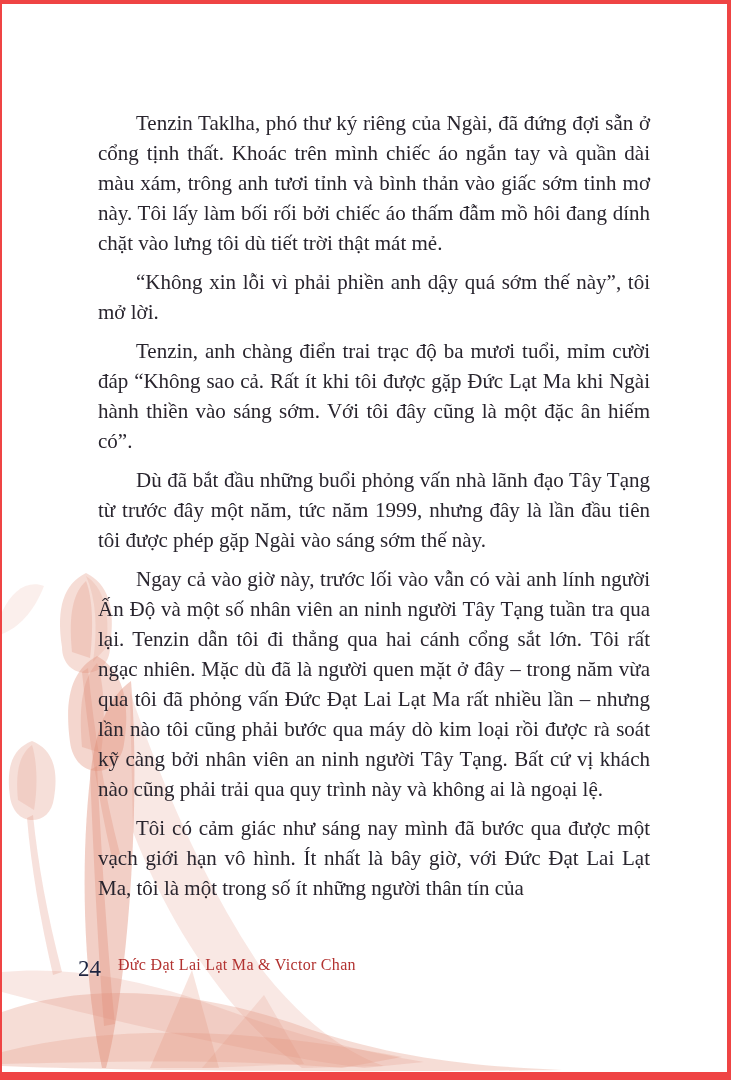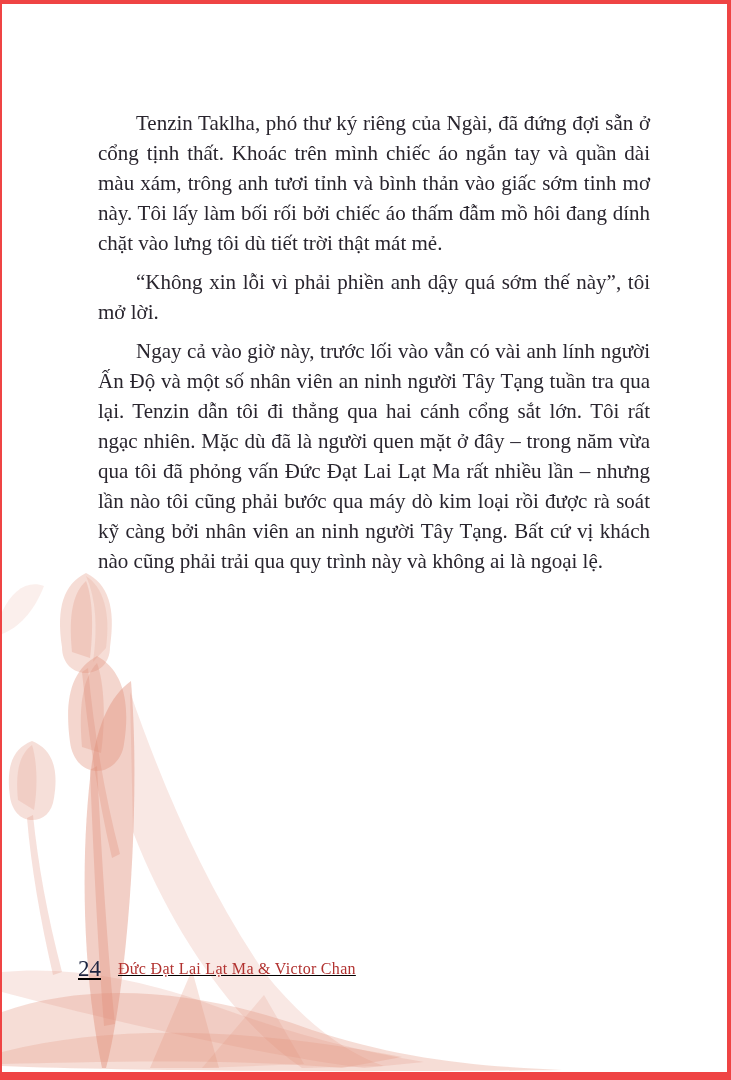--- a/index.html
+++ b/index.html
@@ -47,24 +47,23 @@
     line-height: 30px;
     color: var(--ink, #29252e);
     text-align: justify;
     text-indent: 38px;
   }
   .footer {
     position: absolute;
     left: 76px;
     top: 952px;
     display: flex;
-    align-items: center;
+    align-items: flex-start;
     gap: 17px;
     z-index: 1;
-    text-decoration: underline;
   }
   .page-num {
     font-family: "Liberation Serif", serif;
     font-size: 23px;
     color: var(--pagenum, #1d2440);
   }
   .footer-title {
     font-family: "Liberation Serif", serif;
     font-size: 16px;
     letter-spacing: 0.3px;
@@ -107,21 +106,24 @@
 
         <path d="M0,460 C90,428 200,438 310,478 C382,502 452,512 522,516 L560,518 C430,520 150,520 0,514 Z" opacity="0.30"></path>
         <path d="M0,420 C60,414 132,425 202,450 C262,472 332,495 422,510 L362,516 C240,500 90,464 0,440 Z" opacity="0.20"></path>
         <path d="M0,500 C120,470 260,478 400,505 L340,516 C220,506 90,510 0,512 Z" opacity="0.24"></path>
       </g>
     </svg>
 
     <div class="content">
         <p class="body-para">Tenzin Taklha, phó thư ký riêng của Ngài, đã đứng đợi sẵn ở cổng tịnh thất. Khoác trên mình chiếc áo ngắn tay và quần dài màu xám, trông anh tươi tỉnh và bình thản vào giấc sớm tinh mơ này. Tôi lấy làm bối rối bởi chiếc áo thấm đẫm mồ hôi đang dính chặt vào lưng tôi dù tiết trời thật mát mẻ.</p>
         <p class="body-para">“Không xin lỗi vì phải phiền anh dậy quá sớm thế này”, tôi mở lời.</p>
+        <p class="body-para">Tenzin, anh chàng điển trai trạc độ ba mươi tuổi, mỉm cười đáp “Không sao cả. Rất ít khi tôi được gặp Đức Lạt Ma khi Ngài hành thiền vào sáng sớm. Với tôi đây cũng là một đặc ân hiếm có”.</p>
+        <p class="body-para">Dù đã bắt đầu những buổi phỏng vấn nhà lãnh đạo Tây Tạng từ trước đây một năm, tức năm 1999, nhưng đây là lần đầu tiên tôi được phép gặp Ngài vào sáng sớm thế này.</p>
         <p class="body-para">Ngay cả vào giờ này, trước lối vào vẫn có vài anh lính người Ấn Độ và một số nhân viên an ninh người Tây Tạng tuần tra qua lại. Tenzin dẫn tôi đi thẳng qua hai cánh cổng sắt lớn. Tôi rất ngạc nhiên. Mặc dù đã là người quen mặt ở đây – trong năm vừa qua tôi đã phỏng vấn Đức Đạt Lai Lạt Ma rất nhiều lần – nhưng lần nào tôi cũng phải bước qua máy dò kim loại rồi được rà soát kỹ càng bởi nhân viên an ninh người Tây Tạng. Bất cứ vị khách nào cũng phải trải qua quy trình này và không ai là ngoại lệ.</p>
+        <p class="body-para">Tôi có cảm giác như sáng nay mình đã bước qua được một vạch giới hạn vô hình. Ít nhất là bây giờ, với Đức Đạt Lai Lạt Ma, tôi là một trong số ít những người thân tín của</p>
       </div>
 
     <div class="footer">
       <span class="page-num">24</span>
       <span class="footer-title">Đức Đạt Lai Lạt Ma &amp; Victor Chan</span>
     </div>
 
   </div>
 </div>
 

